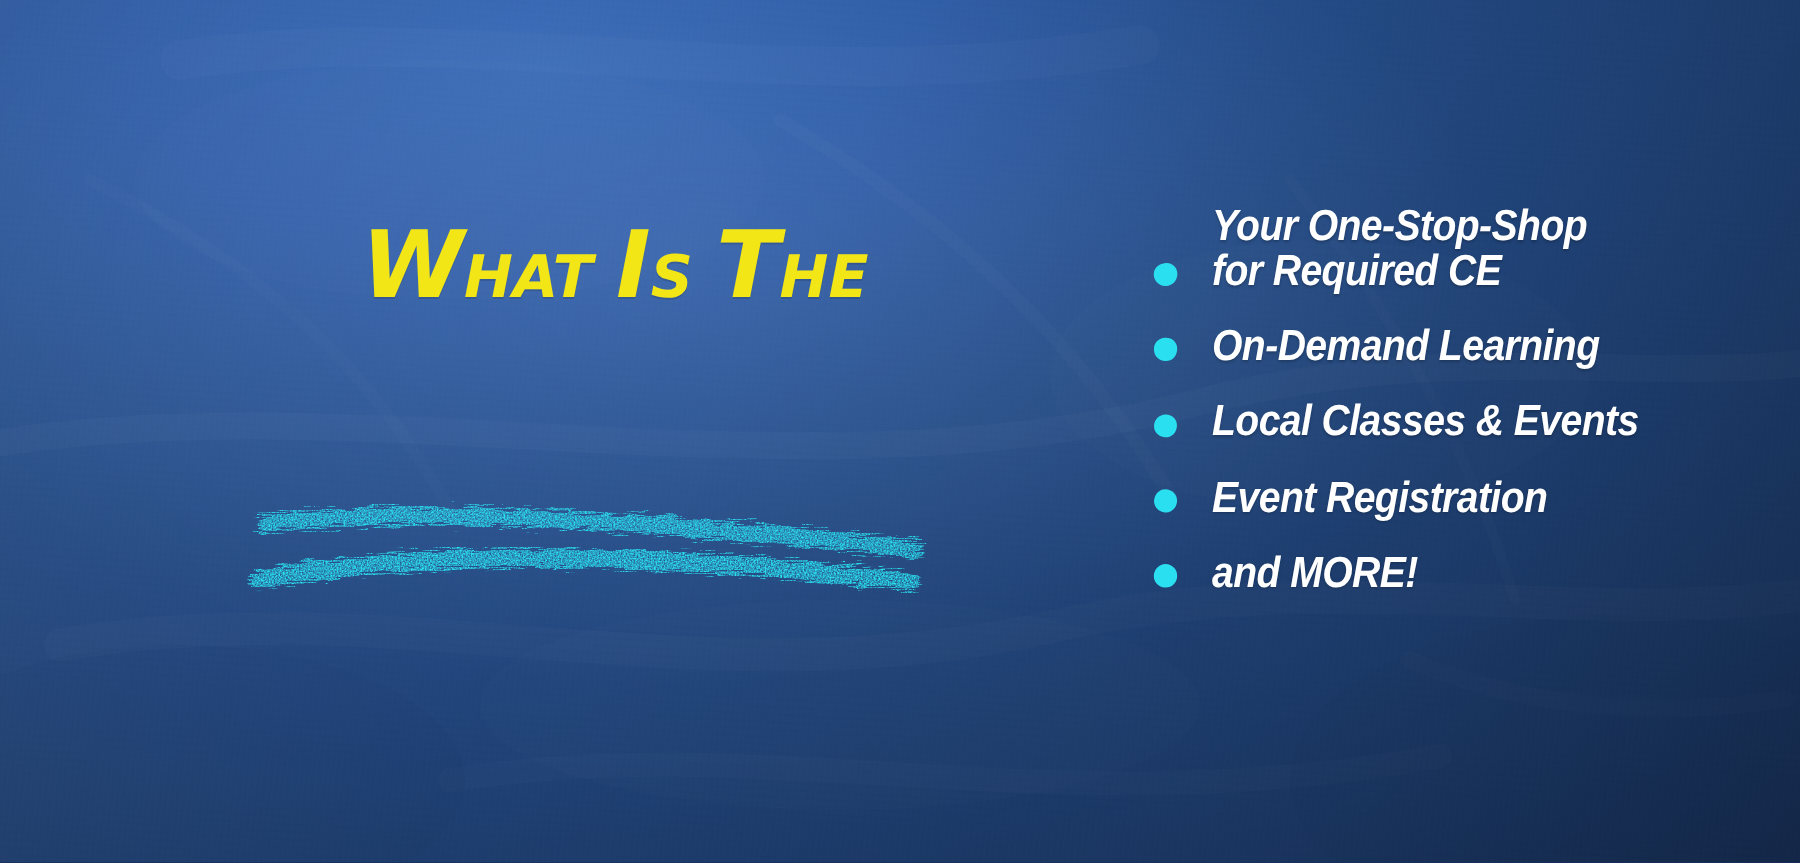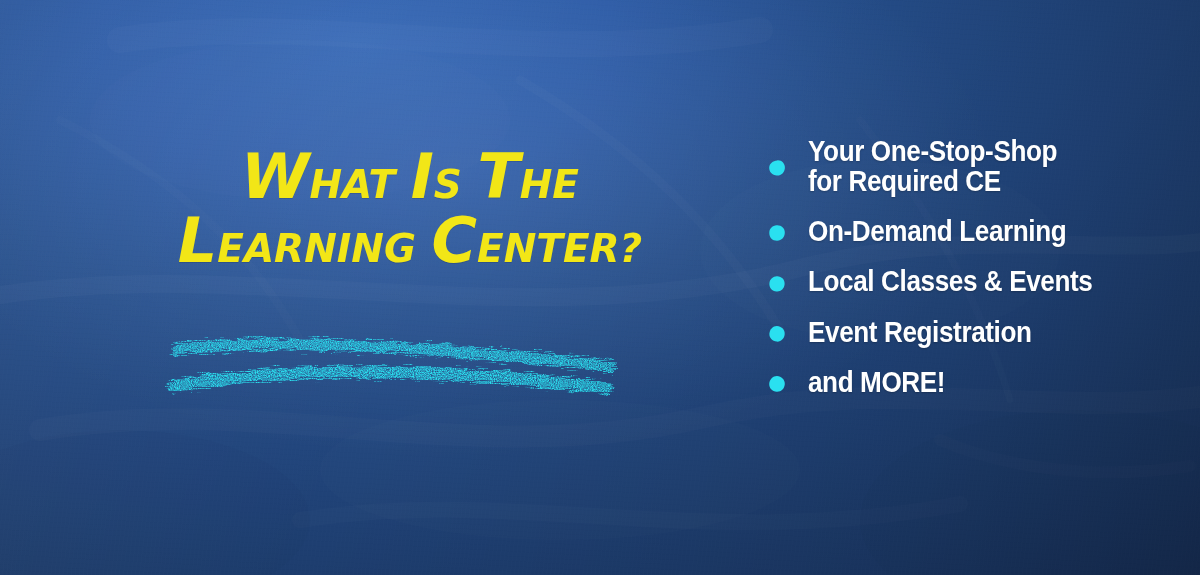--- a/index.html
+++ b/index.html
@@ -86,22 +86,23 @@
   }
 
   
   .bullets {
     position:absolute;
     left:768px; top:136px;
     width:420px;
   }
   .bullet-row {
     display:flex;
-    align-items:center;
+    align-items:flex-end;
     margin-bottom:20px;
+    font-style:italic;
   }
   .bullet-row:last-child { margin-bottom:16px; }
   .bullet-dot {
     flex:0 0 auto;
     width:18px; height:22px;
     margin-right:22px;
     margin-top:8px;
   }
   .bullet-text {
     color:#ffffff;
@@ -143,21 +144,20 @@
       <ellipse cx="1080" cy="520" rx="220" ry="110"></ellipse>
       <ellipse cx="120" cy="520" rx="190" ry="90"></ellipse>
     </g>
   </svg>
 
   <div class="bg-grain"></div>
   <div class="bg-vignette"></div>
 
   <div class="headline">
     <span class="headline-line" id="line1"><span class="cap">W</span><span class="sc">HAT</span><span class="sc">  </span><span class="cap">I</span><span class="sc">S</span><span class="sc">  </span><span class="cap">T</span><span class="sc">HE</span></span>
-    <span class="headline-line" id="line2"><span class="cap">L</span><span class="sc">EARNING</span><span class="sc">  </span><span class="cap">C</span><span class="sc">ENTER?</span></span>
   </div>
 
   <div class="underline-wrap">
     <svg viewBox="0 0 455 78" width="455" height="78" preserveAspectRatio="none" aria-hidden="true">
       <defs>
         <filter id="chalkRough" x="-12%" y="-45%" width="124%" height="190%">
           <feTurbulence type="fractalNoise" baseFrequency="0.055 0.72" numOctaves="4" seed="9" result="n"></feTurbulence>
           <feDisplacementMap in="SourceGraphic" in2="n" scale="13" xChannelSelector="R" yChannelSelector="G" result="d"></feDisplacementMap>
           <feTurbulence type="fractalNoise" baseFrequency="0.9" numOctaves="3" seed="4" result="n2"></feTurbulence>
           <feColorMatrix in="n2" type="matrix" values="0 0 0 0 0  0 0 0 0 0  0 0 0 0 0  1.7 0 0 0 -0.42" result="mask"></feColorMatrix>

